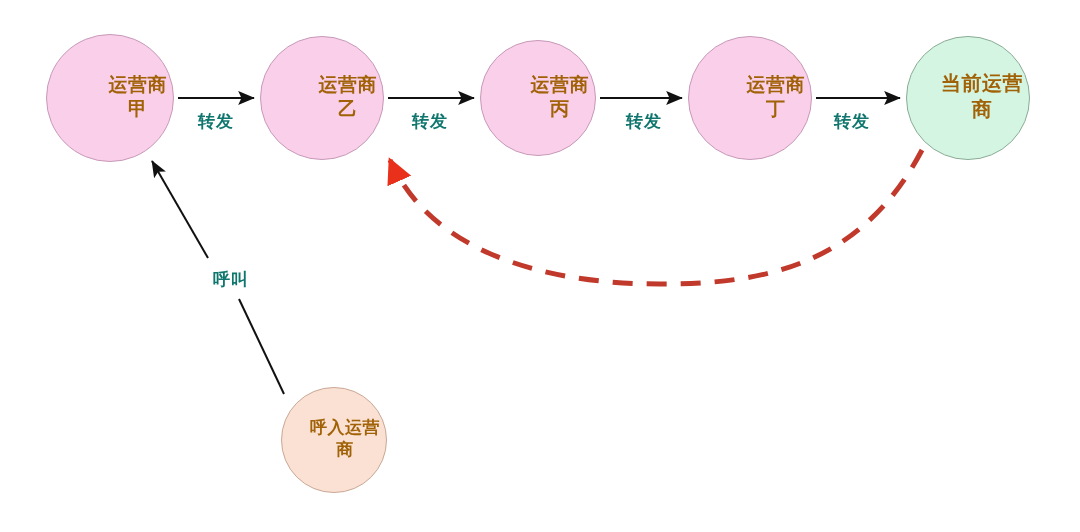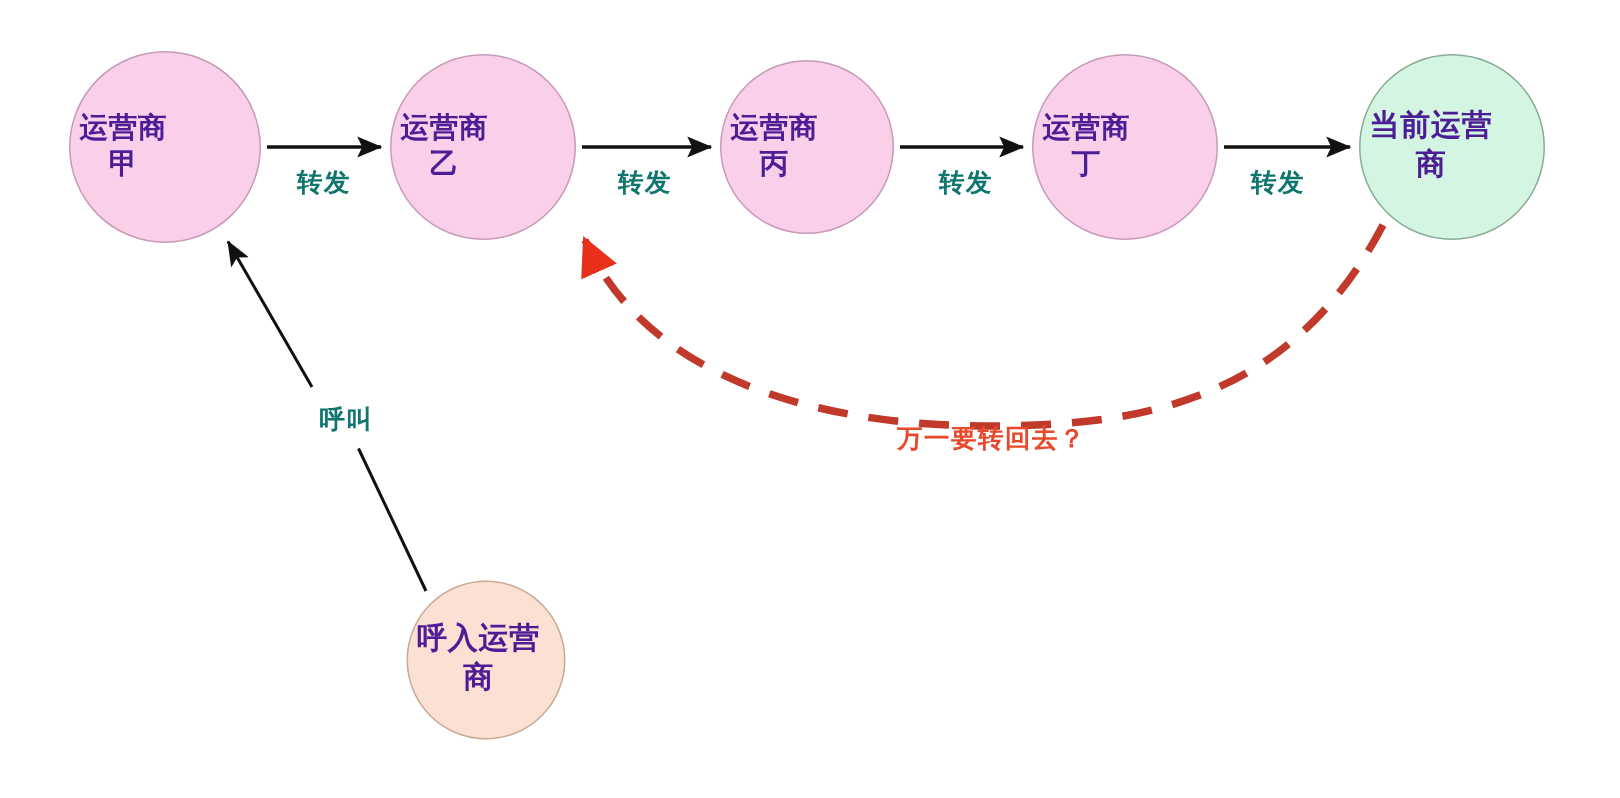--- a/index.html
+++ b/index.html
@@ -23,26 +23,27 @@
     top: 0;
     width: 1080px;
     height: 532px;
   }
   .node-circle {
     position: absolute;
     border-radius: 50%;
     box-sizing: border-box;
     display: flex;
     align-items: center;
-    justify-content: flex-start;
+    justify-content: flex-end;
     text-align: center;
     line-height: 1.28;
-    color: #4c1d95;
+    color: #a16207;
     font-weight: 700;
     letter-spacing: 0.5px;
+    font-family: Liberation Mono, monospace;
   }
   .node-label {
     display: block;
     padding: 0 6px;
     white-space: pre-line;
   }
   .edge-label {
     position: absolute;
     color: #0f766e;
     font-weight: 700;
@@ -104,21 +105,21 @@
   <div class="node-circle" style="left:688px; top:36px; width:124px; height:124px; background:#f9cfea; border:1.4px solid #c79ab8; font-size:19px;">
     <span class="node-label">运营商
 丁</span>
   </div>
 
   <div class="node-circle" style="left:906px; top:36px; width:124px; height:124px; background:#d4f5e1; border:1.4px solid #8aab96; font-size:20px;">
     <span class="node-label">当前运营
 商</span>
   </div>
 
-  <div class="node-circle" style="left:271px; top:387px; width:106px; height:106px; background:#fae1d3; border:1.4px solid #c9a896; font-size:20px;">
+  <div class="node-circle" style="left:281px; top:387px; width:106px; height:106px; background:#fae1d3; border:1.4px solid #c9a896; font-size:17px;">
     <span class="node-label">呼入运营
 商</span>
   </div>
 
   <div class="edge-label" style="left:186px; top:110px; width:60px;">
     <span>转发</span>
   </div>
   <div class="edge-label" style="left:400px; top:110px; width:60px;">
     <span>转发</span>
   </div>
@@ -126,17 +127,14 @@
     <span>转发</span>
   </div>
   <div class="edge-label" style="left:822px; top:110px; width:60px;">
     <span>转发</span>
   </div>
 
   <div class="edge-label" style="left:200px; top:268px; width:62px;">
     <span>呼叫</span>
   </div>
 
-  <div class="edge-label red" style="left:571px; top:281px; width:180px;">
-    <span>万一要转回去？</span>
-  </div>
 
 </div>
 
 </body></html>

